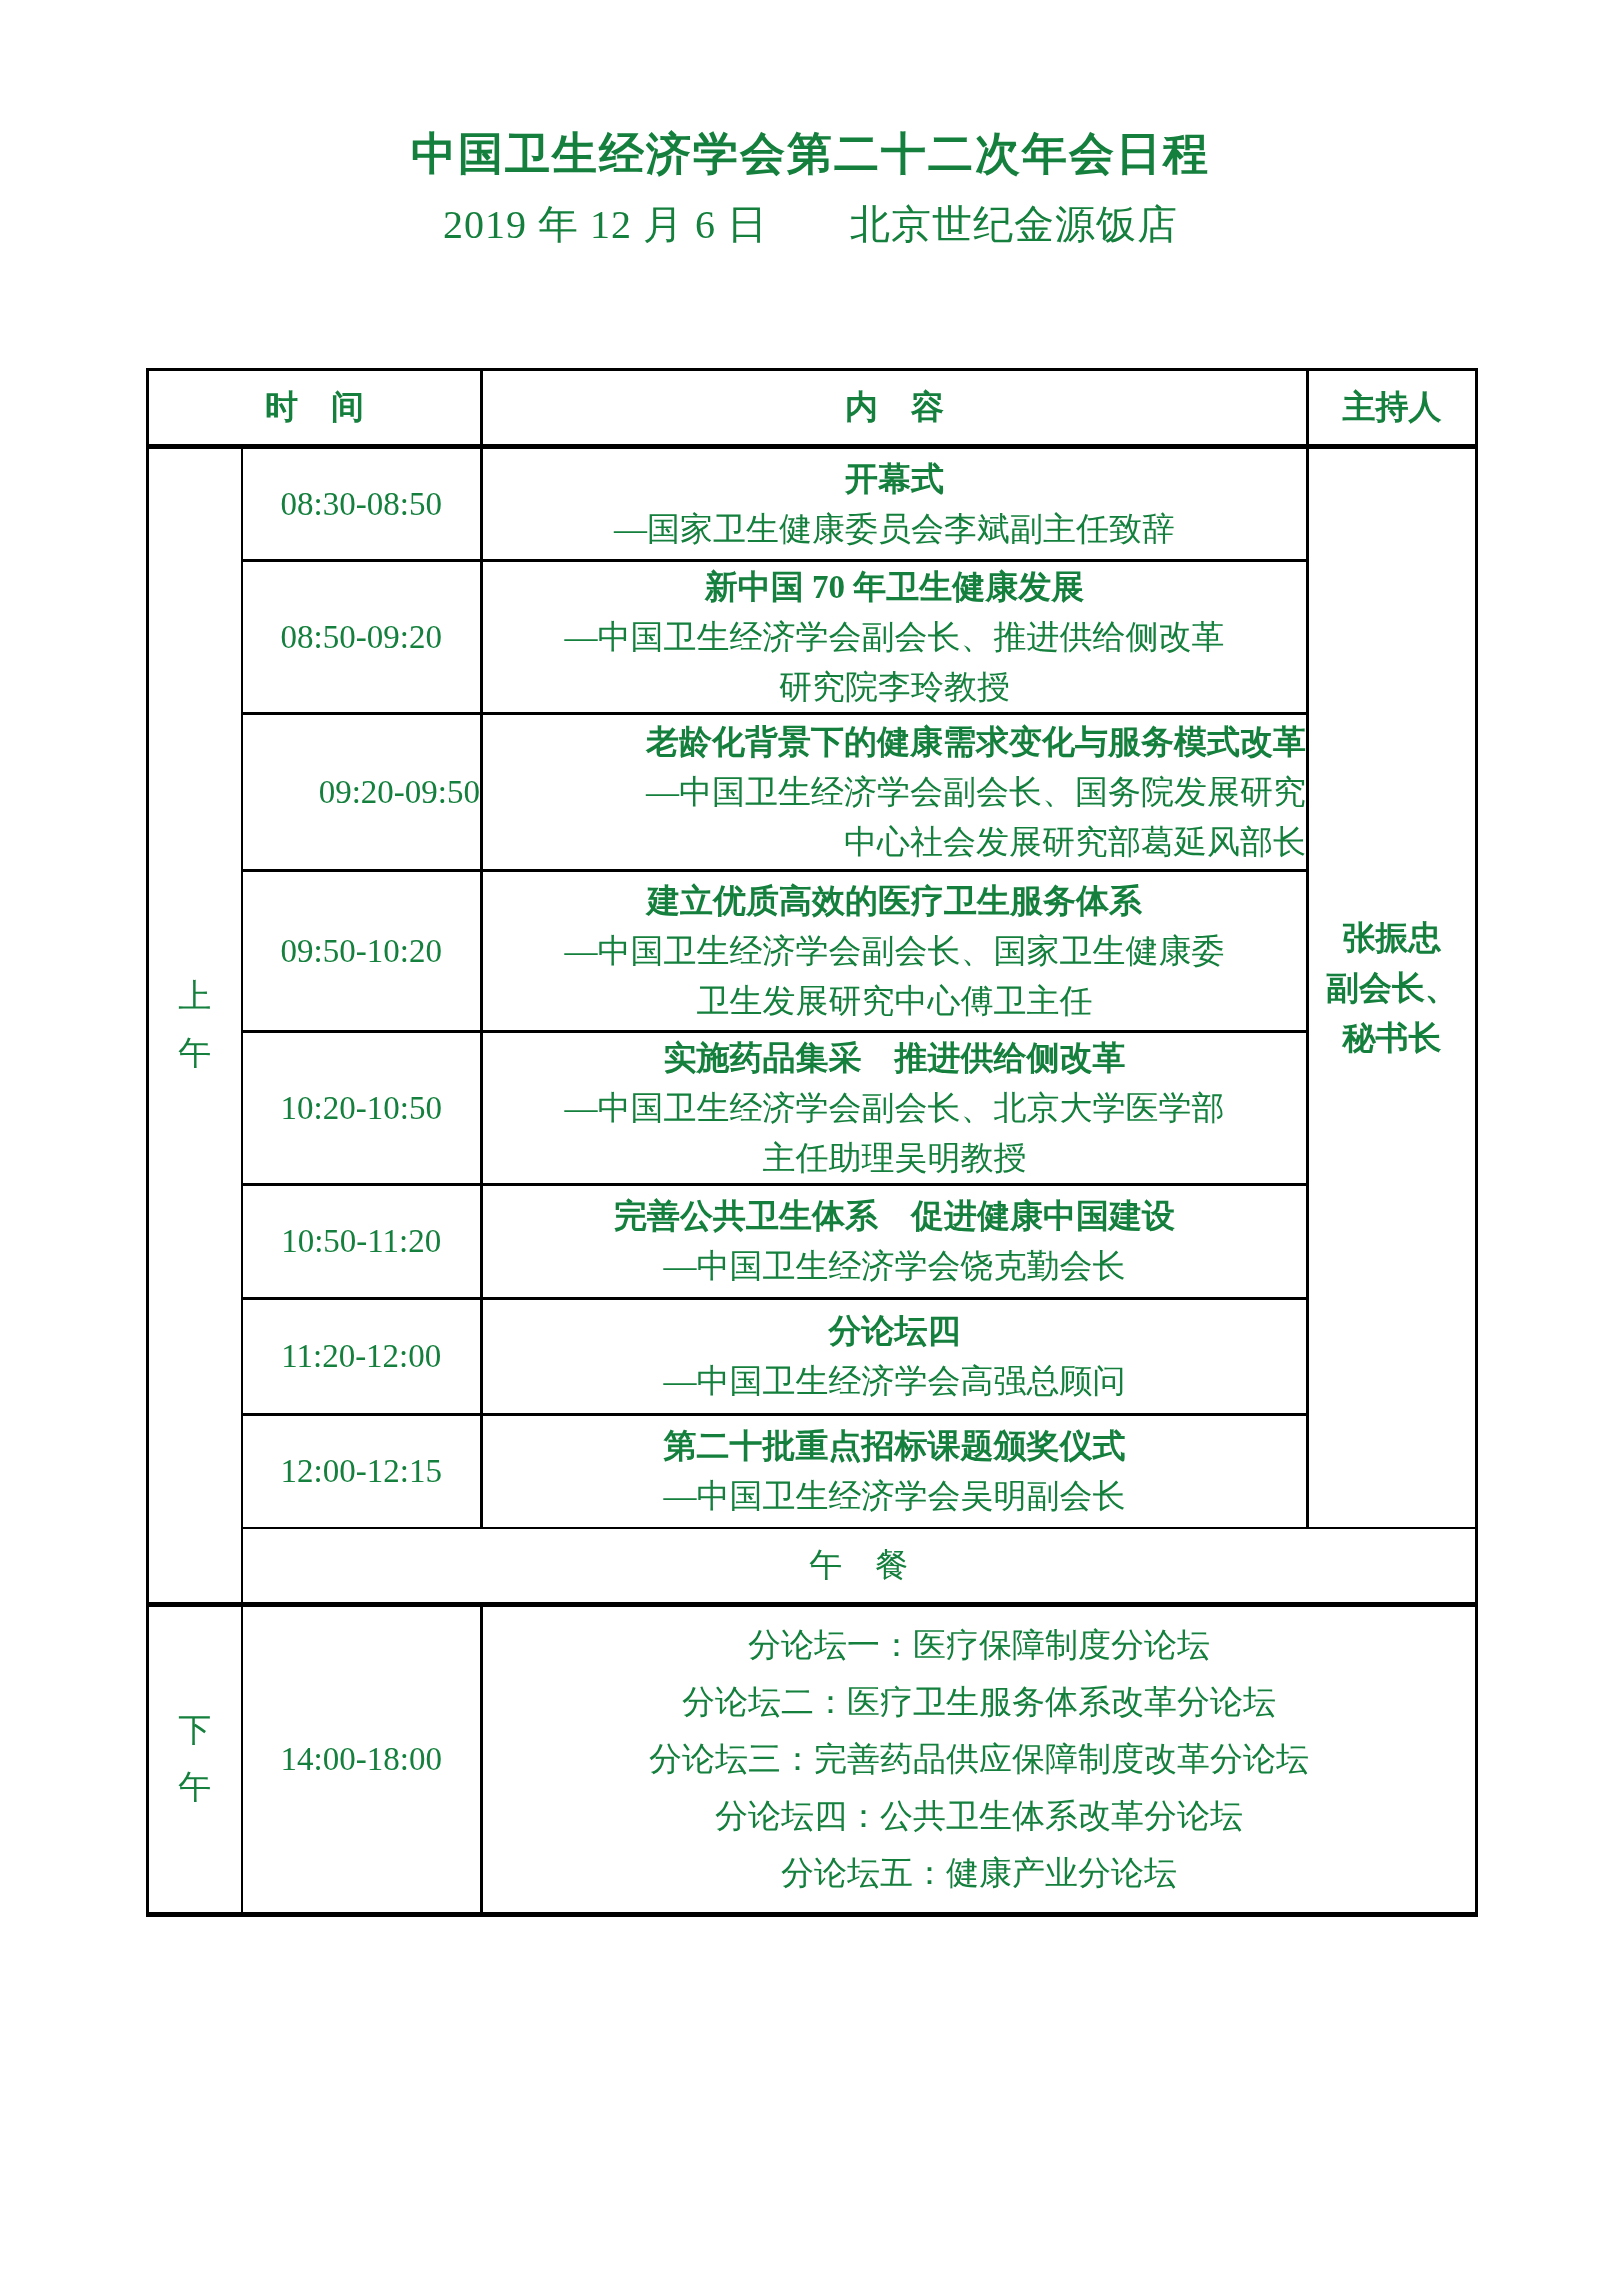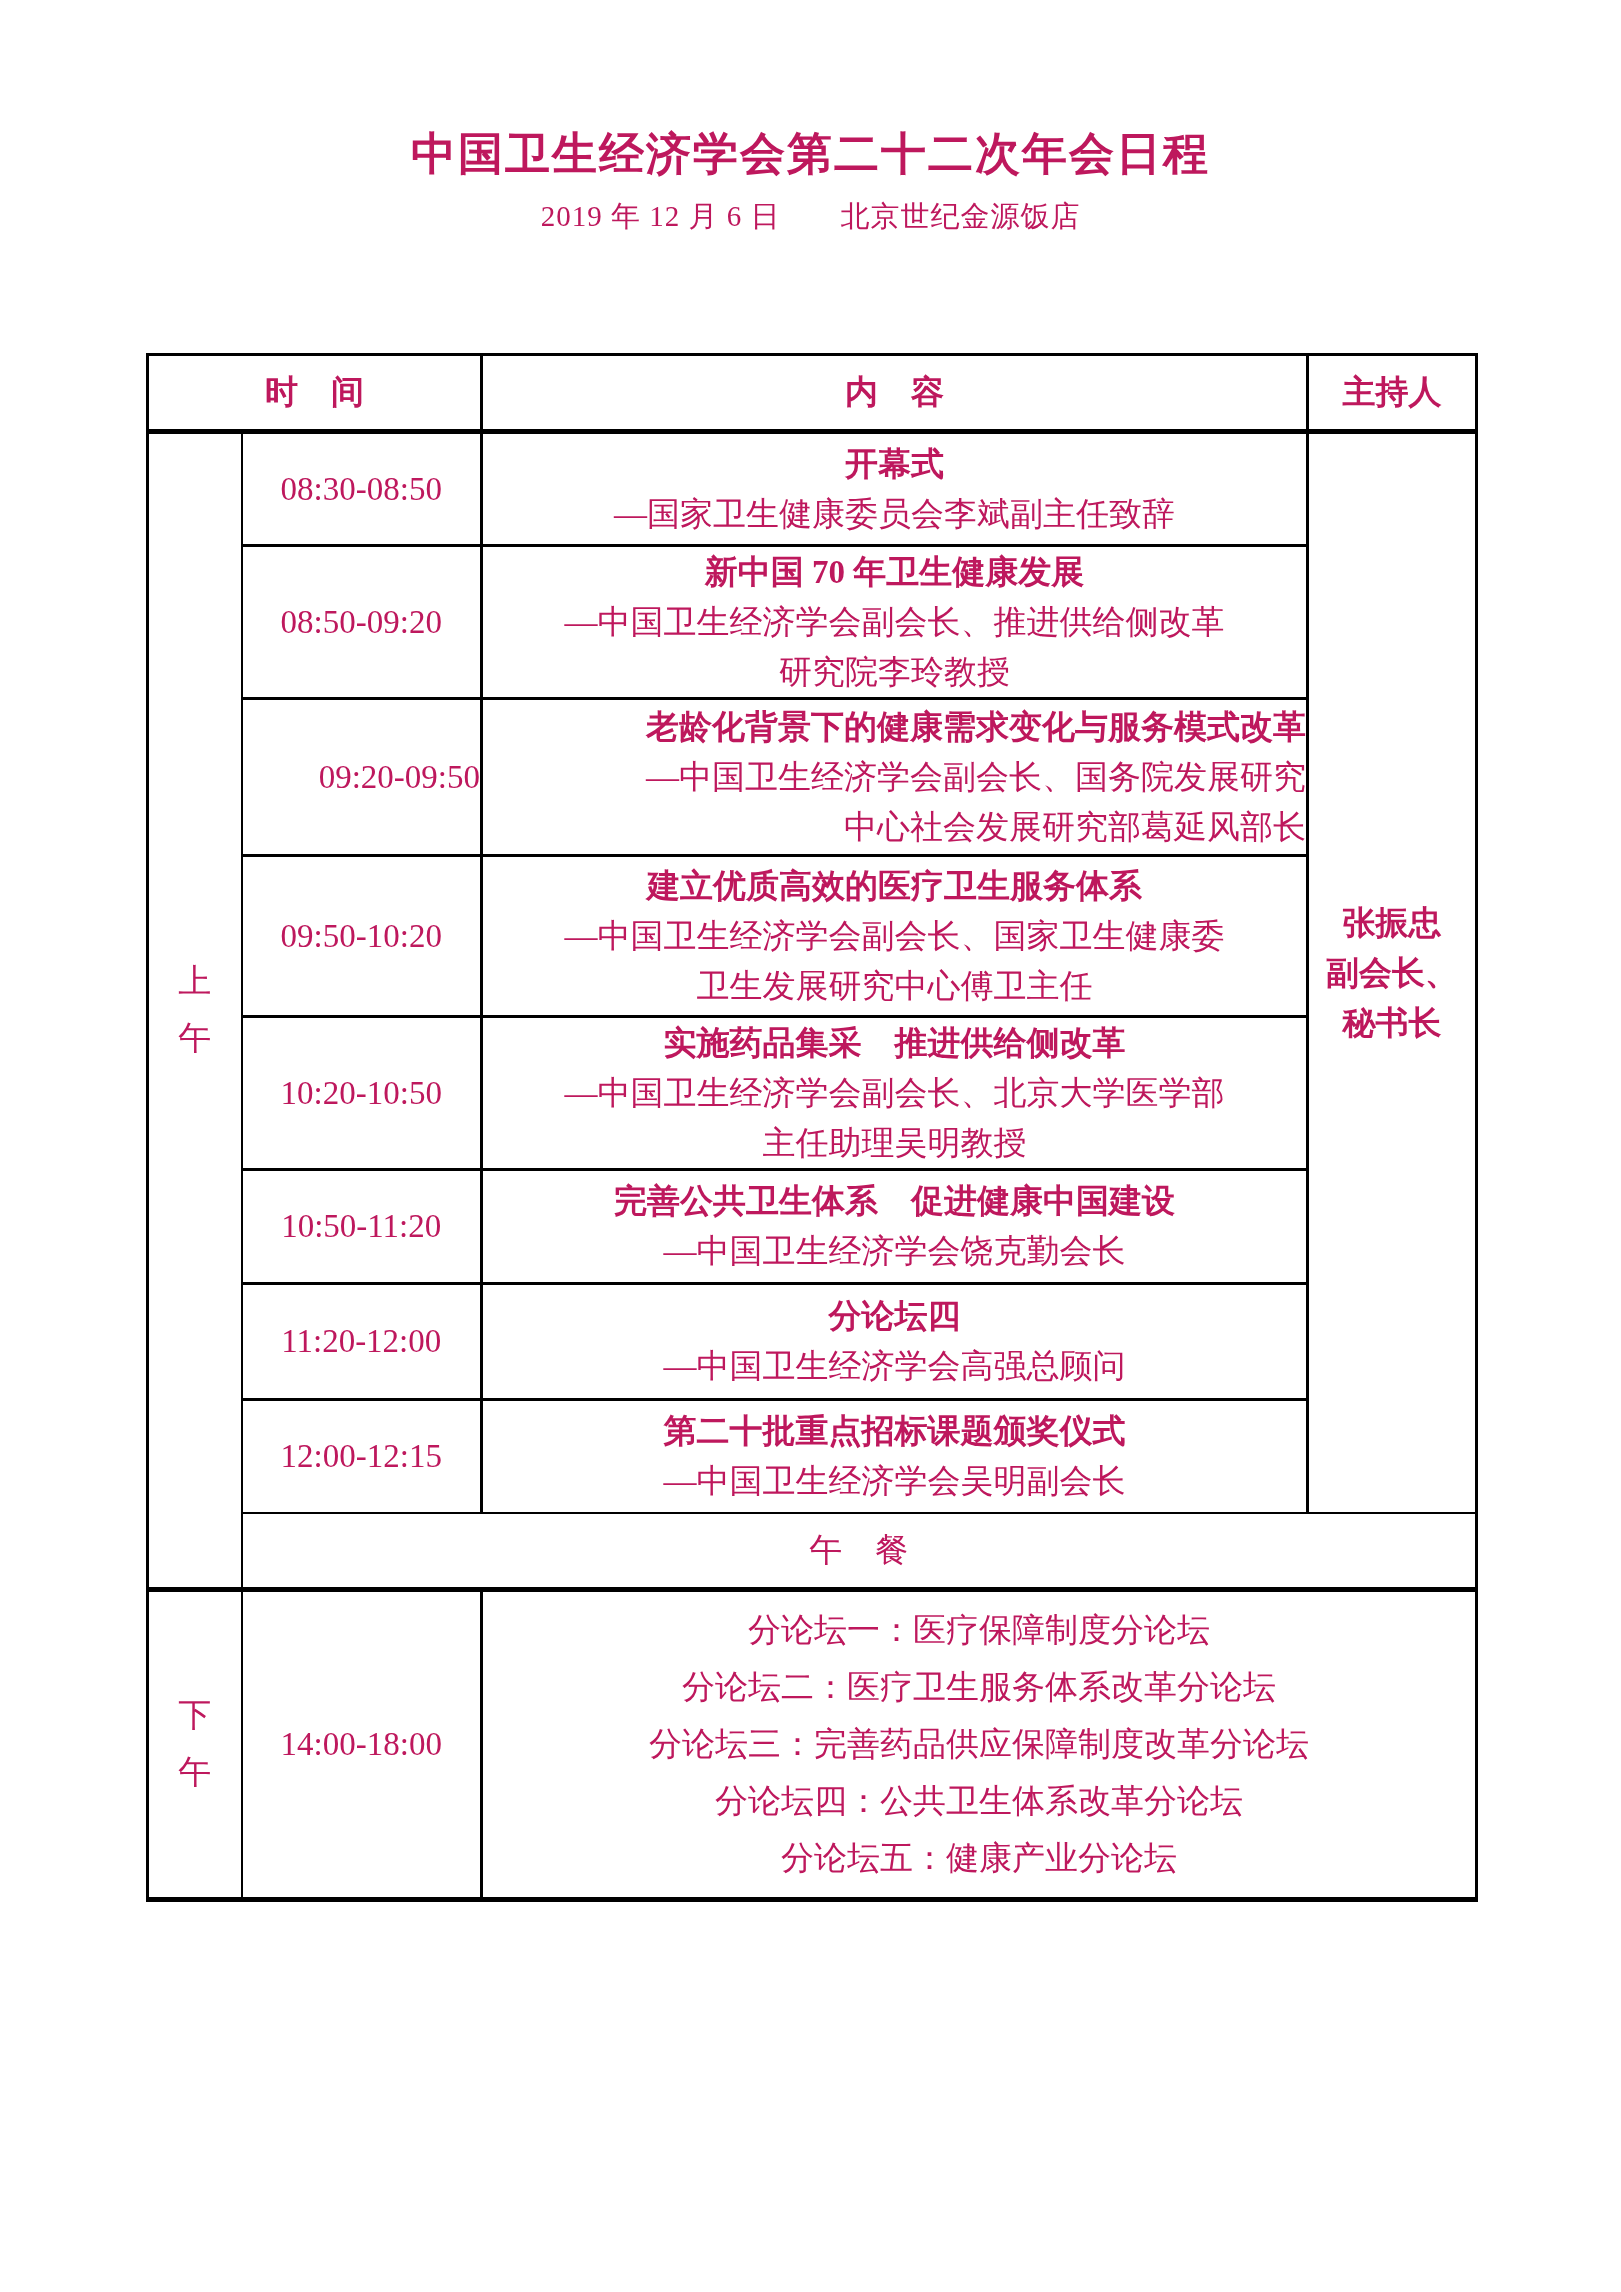--- a/index.html
+++ b/index.html
@@ -5,38 +5,38 @@
   html, body {
     margin: 0;
     padding: 0;
     background: #ffffff;
   }
   .page {
     position: relative;
     width: 1621px;
     height: 2293px;
     background: #ffffff;
-    color: #be185d;
+    color: #15803d;
     font-family: "Liberation Serif", "DejaVu Serif", serif;
     overflow: hidden;
   }
   .doc-title {
     margin: 0;
     padding-top: 127px;
     text-align: center;
     font-size: 45px;
     font-weight: bold;
     letter-spacing: 2px;
     line-height: 1.2;
   }
   .doc-subtitle {
     margin: 0;
     padding-top: 15.7px;
     text-align: center;
-    font-size: 29px;
+    font-size: 40px;
     font-weight: normal;
     letter-spacing: 1px;
   }
   table.schedule {
     border-collapse: collapse;
     table-layout: fixed;
     margin-left: 146px;
     margin-top: 116px;
     width: 1329px;
     font-size: 33px;

